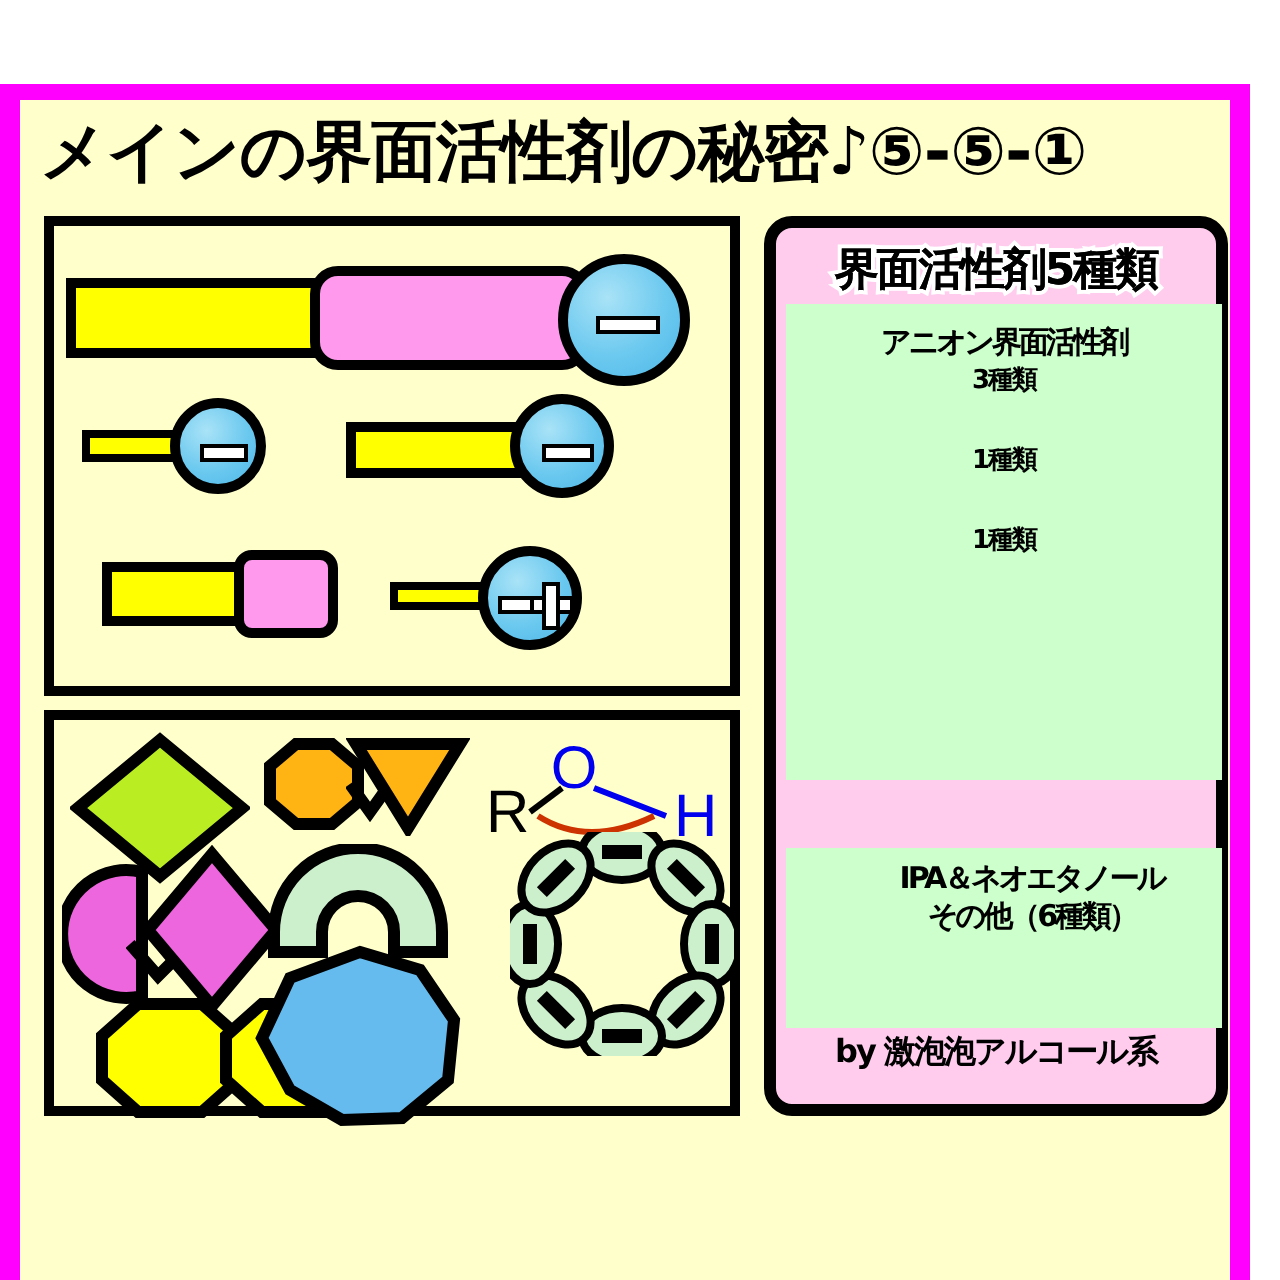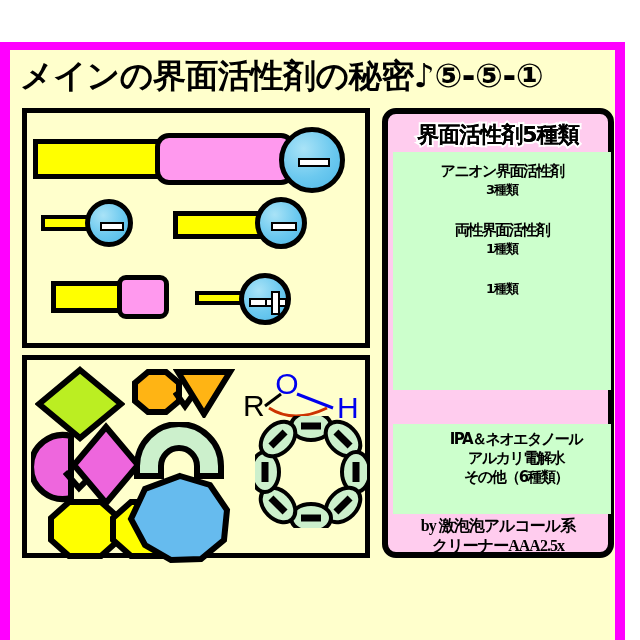--- a/index.html
+++ b/index.html
@@ -71,21 +71,20 @@
   }
   #gbox1{ top:38px; height:238px; }
   #gbox2{ top:310px; height:90px; }
   .gline{ display:block; white-space:nowrap; }
   .big{ font-size:15px; font-weight:bold; letter-spacing:-1.5px; }
   .sm { font-size:13px; font-weight:bold; letter-spacing:-1px; }
   #credit{
     position:absolute; left:0; top:402px; width:100%; text-align:center;
     font-size:16px; font-weight:bold; color:#000; line-height:20px;
     letter-spacing:-1px;
-    font-family:Liberation Serif, serif;
   }
   .chem text{ font-family:"Liberation Sans",sans-serif; }
 </style>
 </head>
 <body>
 
 <div id="frame">
   <div id="sheet">
 
     <div id="title">メインの界面活性剤の秘密♪⑤-⑤-①</div>
@@ -226,36 +225,33 @@
 
       <div id="rhead">界面活性剤5種類</div>
       <div id="rhead-top">界面活性剤5種類</div>
 
       <div class="greenbox" id="gbox1">
         <div style="padding-top:10px;">
           <span class="gline big">アニオン界面活性剤</span>
           <span class="gline sm">3種類</span>
         </div>
         <div style="padding-top:22px;">
-          <span class="gline big">両性界面活性剤</span>
           <span class="gline sm">1種類</span>
         </div>
         <div style="padding-top:22px;">
           <span class="gline sm">1種類</span>
         </div>
       </div>
 
       <div class="greenbox" id="gbox2">
         <div style="padding-top:6px;padding-left:28px;">
           <span class="gline big">IPA＆ネオエタノール</span>
-          <span class="gline big">アルカリ電解水</span>
           <span class="gline big">その他（6種類）</span>
         </div>
       </div>
 
       <div id="credit">
         <span class="gline">by 激泡泡アルコール系</span>
-        <span class="gline">クリーナーAAA2.5x</span>
       </div>
     </div>
 
   </div>
 </div>
 
 </body></html>

